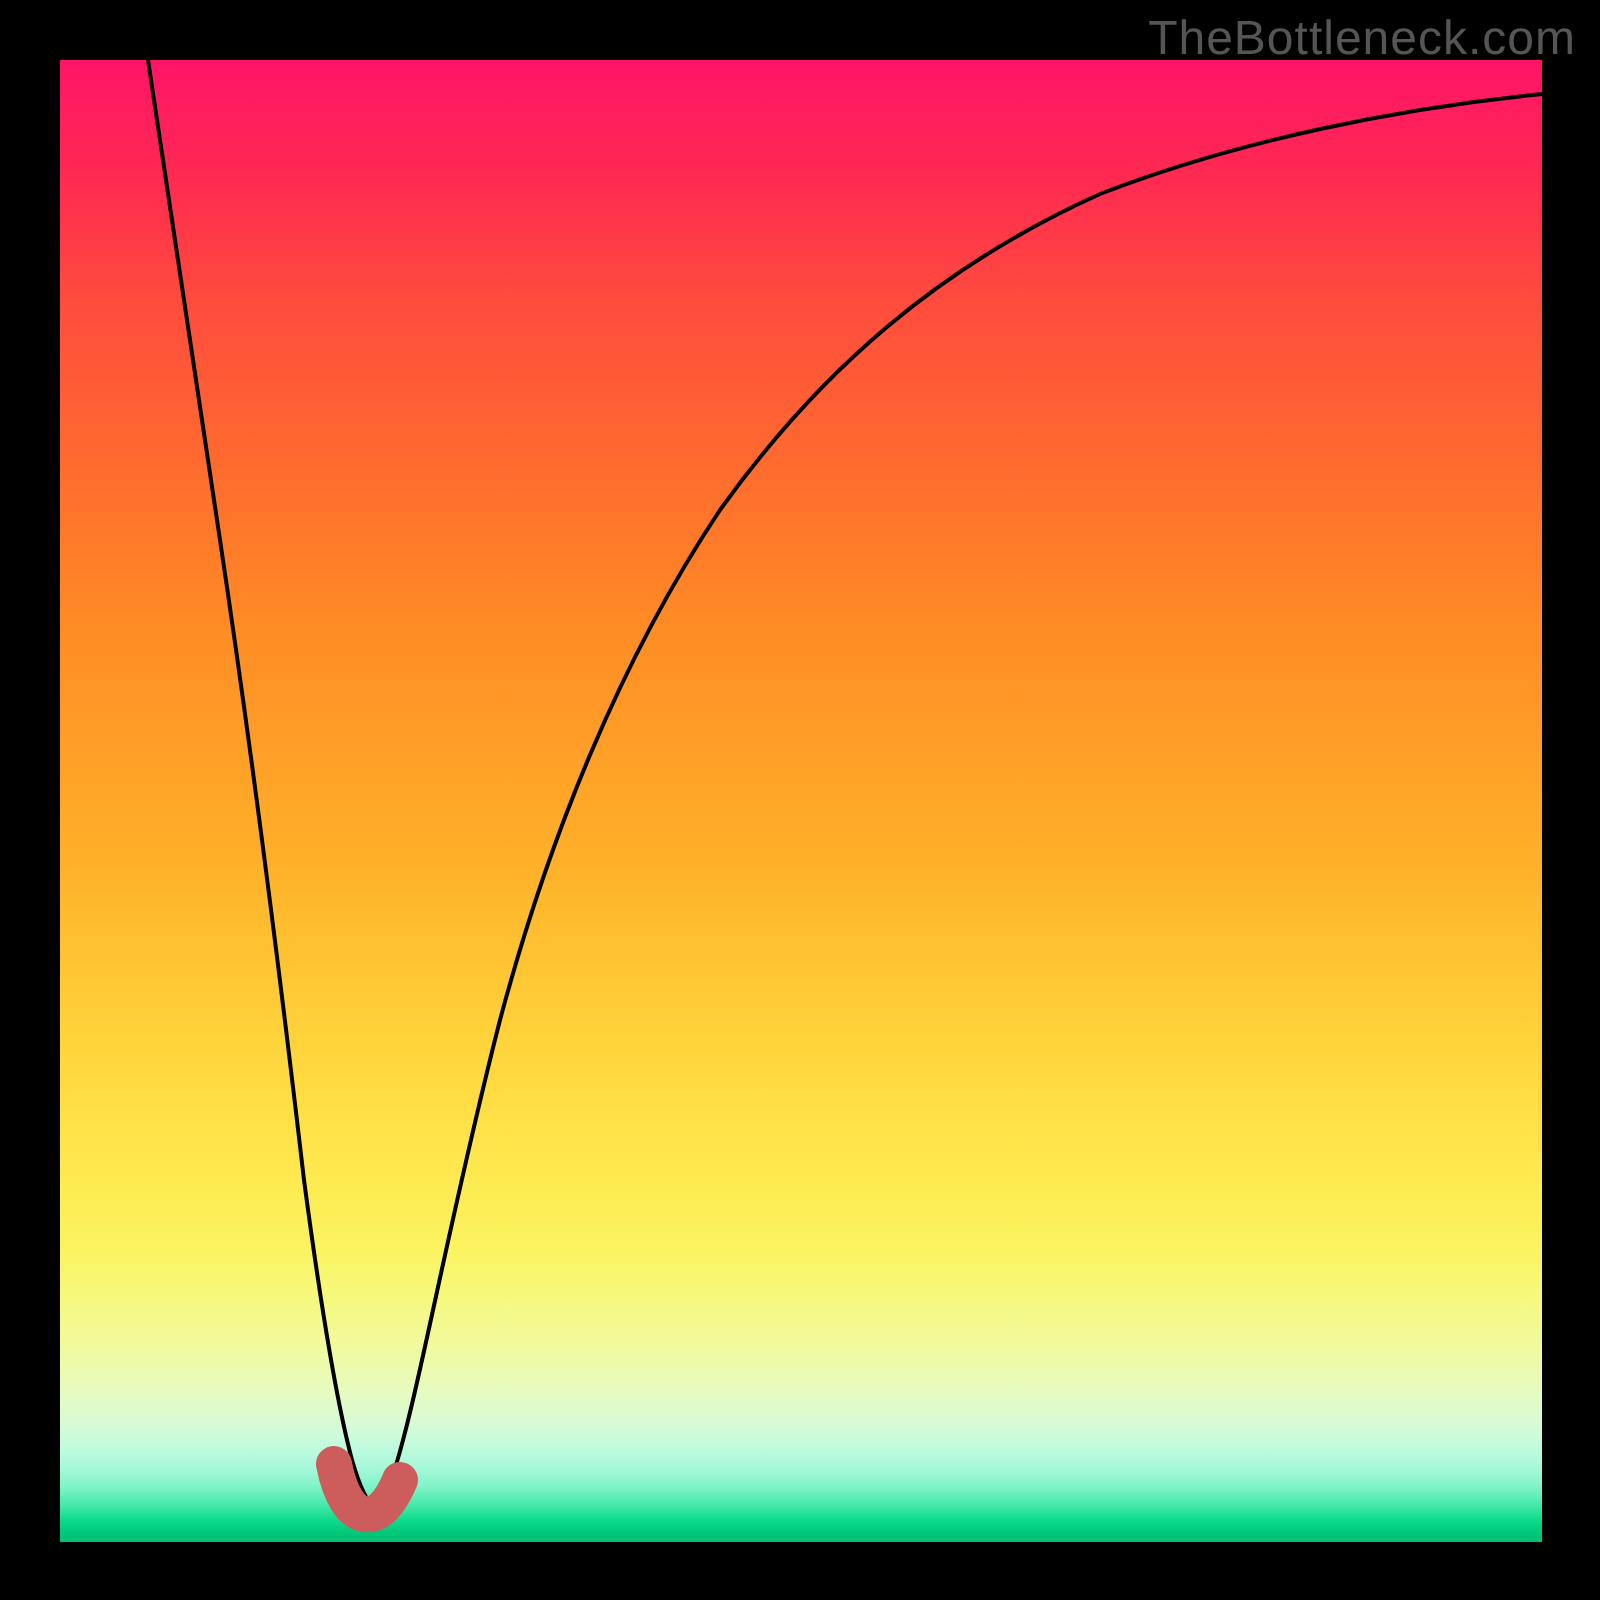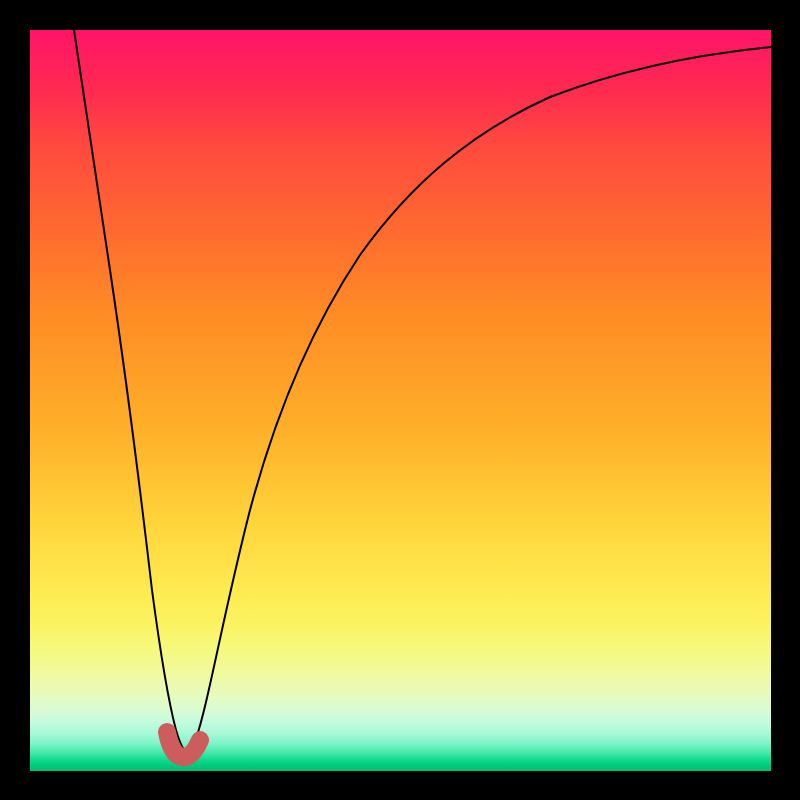--- a/index.html
+++ b/index.html
@@ -67,20 +67,21 @@
       stroke: #cd5c5c;
       stroke-width: 18;
       stroke-linecap: round;
       stroke-linejoin: round;
     }
   </style>
 </head>
 <body>
 
 <div class="outer">
+  <div class="watermark">TheBottleneck.com</div>
   <div class="plot">
     <svg viewBox="0 0 741 741" preserveAspectRatio="none">
       <path class="curve" d="M 44 0
            C 50 40, 62 120, 80 240
            C 95 340, 108 440, 122 560
            C 130 620, 138 670, 146 700
            C 150 714, 154 722, 158 724
            C 162 722, 168 706, 176 672
            C 186 630, 200 558, 220 480
            C 244 390, 280 300, 330 225

